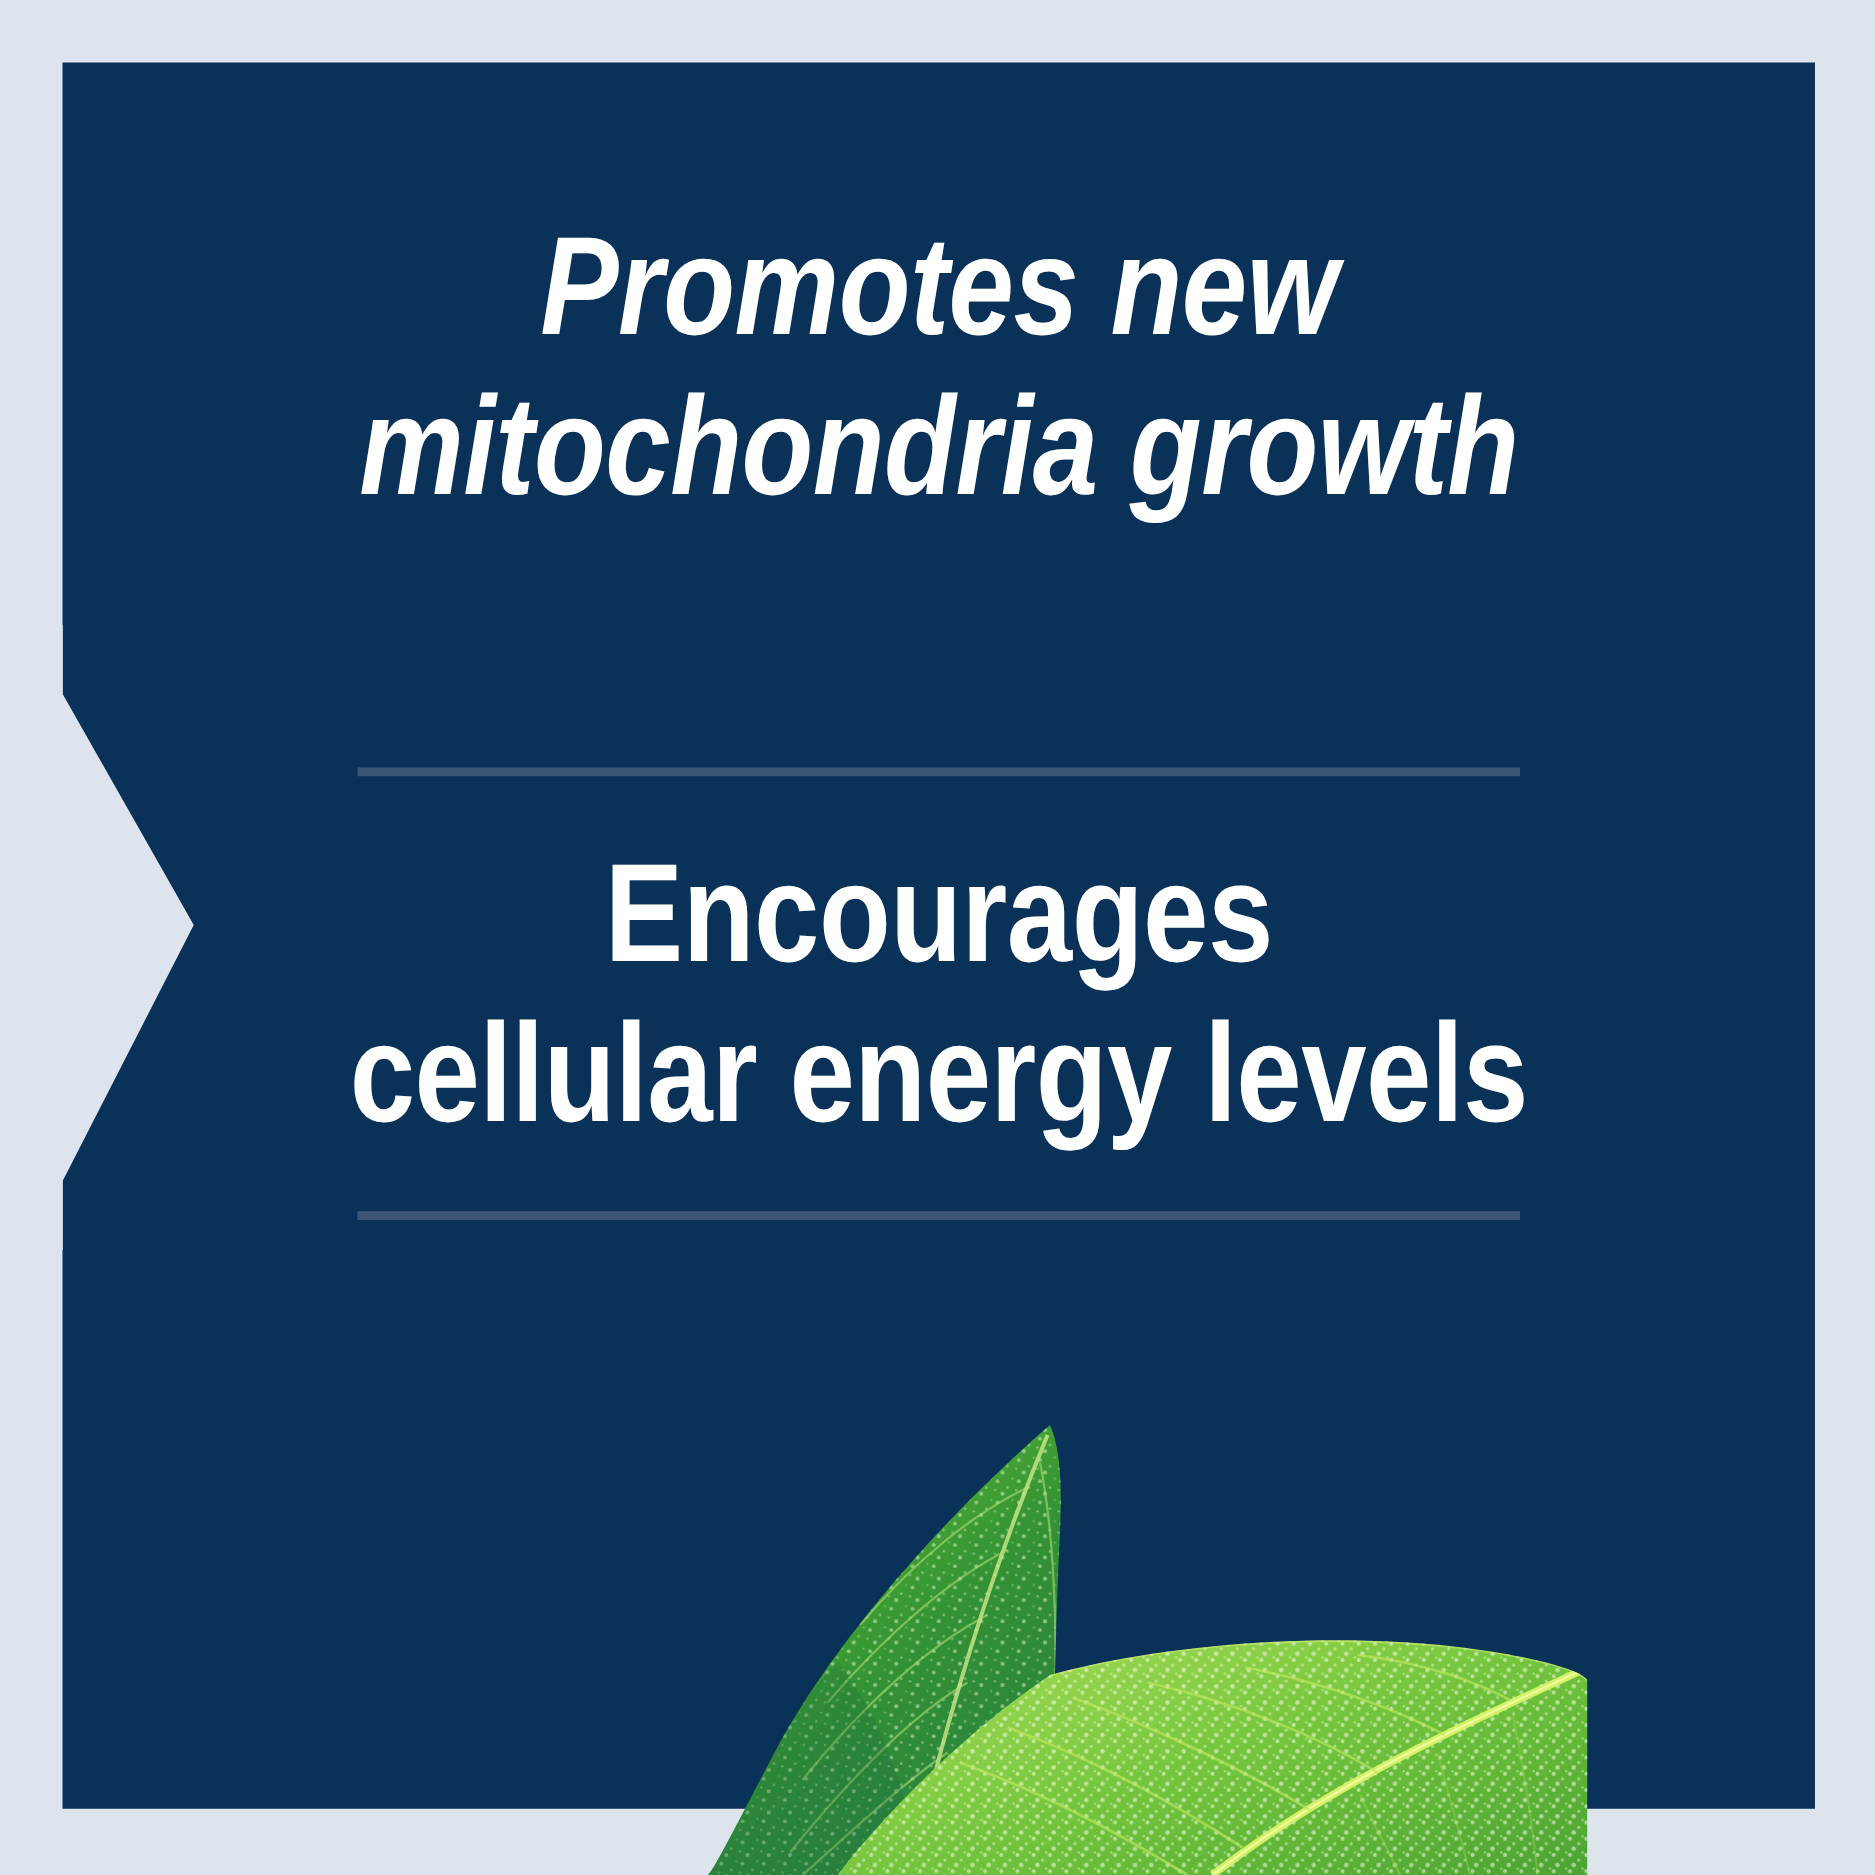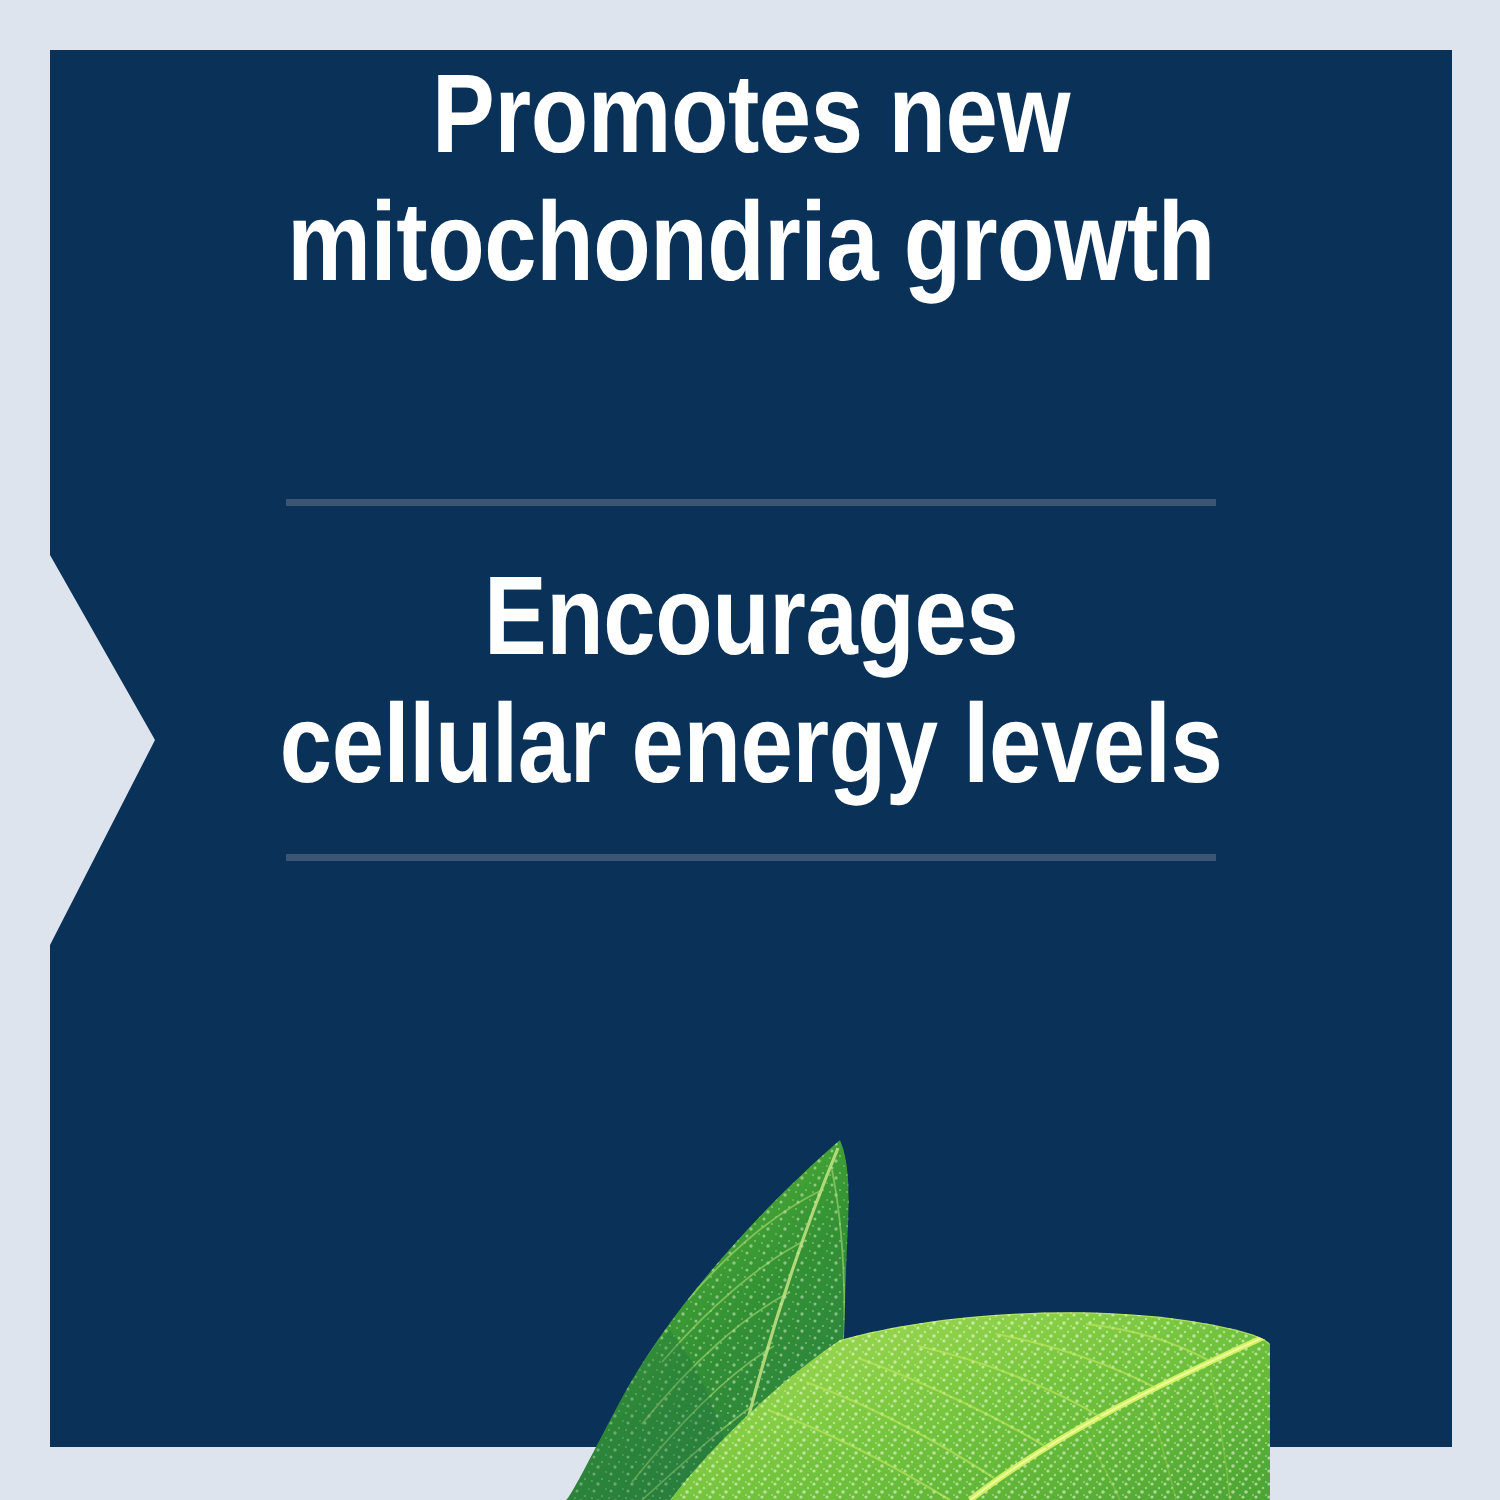--- a/index.html
+++ b/index.html
@@ -64,21 +64,21 @@
     font-weight: 700;
     font-size: 112px;
     line-height: 1.14;
     letter-spacing: -0.5px;
     transform: scaleX(0.84);
     transform-origin: center center;
     white-space: pre-line;
     text-rendering: geometricPrecision;
   }
 
-  #benefit-block-1 { height: 440px; align-items: flex-start; }
+  #benefit-block-1 { height: 440px; padding-top: 115px; align-items: flex-start; font-style: italic; }
   #benefit-block-2 { height: 330px; text-align: center; }
   #benefit-block-3 { height: 330px; }
 
   .divider-wrap {
     height: 25px;
     display: flex;
     align-items: center;
     justify-content: center;
   }
   .divider-bar {

